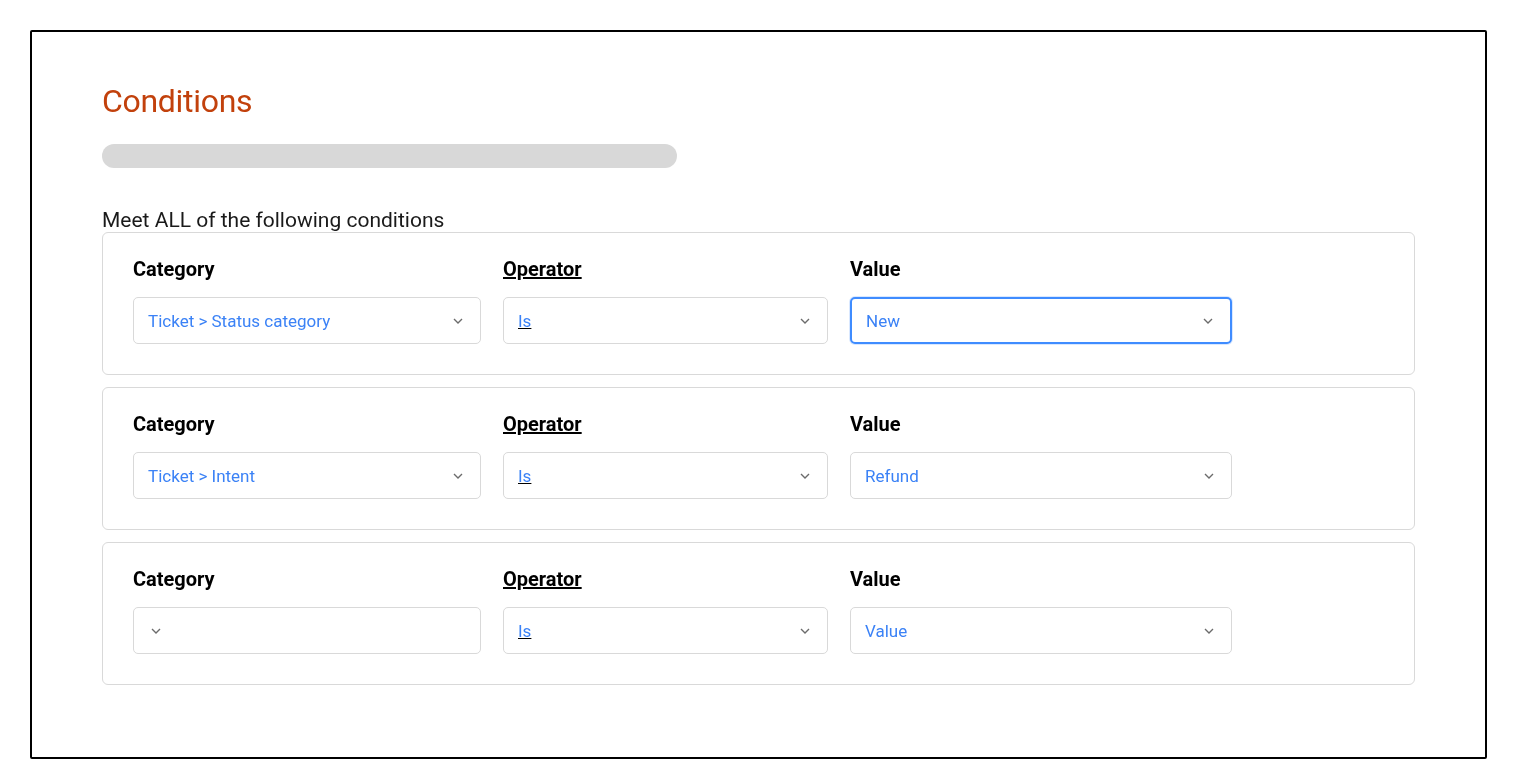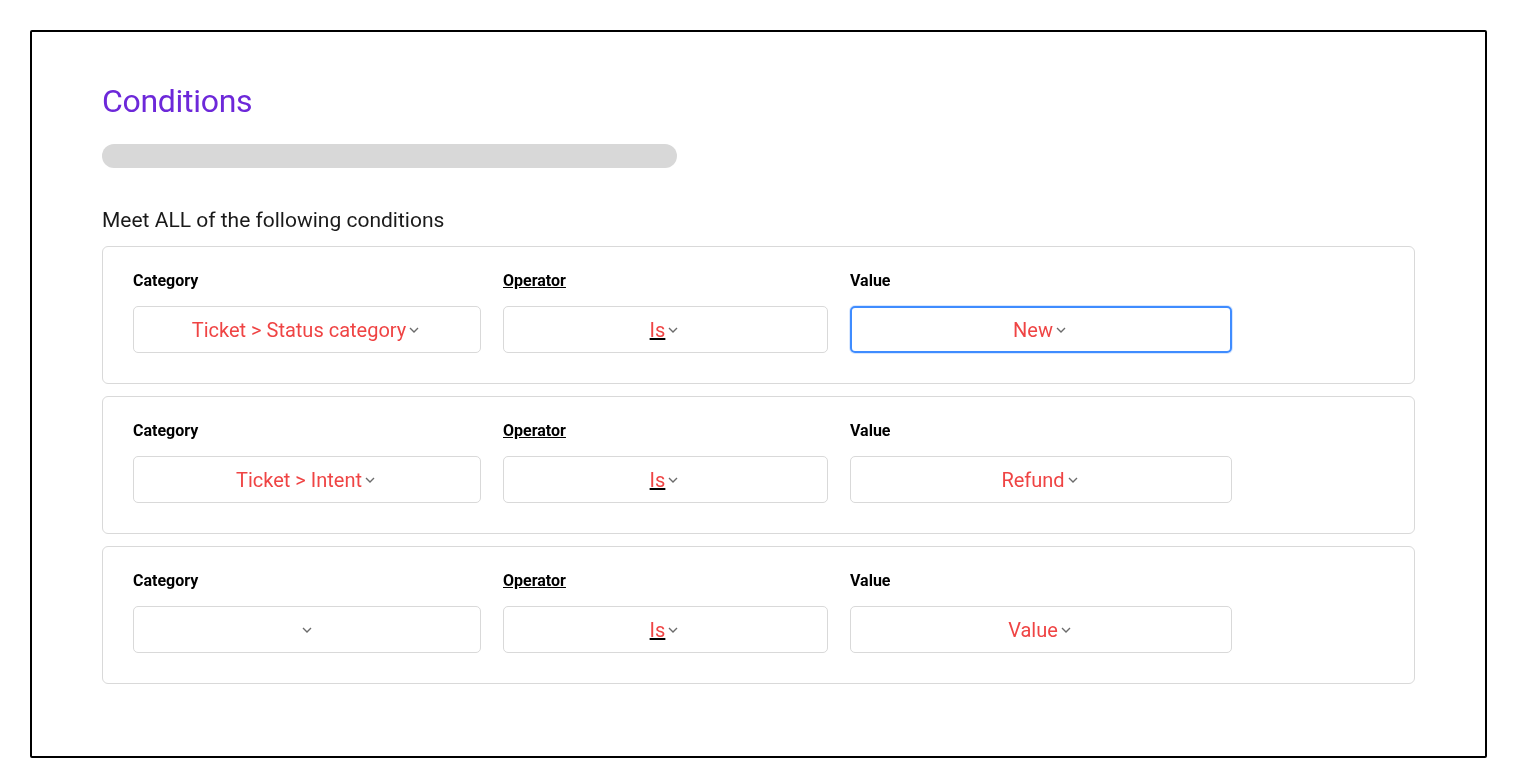--- a/index.html
+++ b/index.html
@@ -16,70 +16,69 @@
       background: #fff;
       border: 2px solid #000;
       border-radius: 2px;
       padding: 50px 70px 60px 70px;
       max-width: 1460px;
       margin: 0 auto;
     }
     .title {
       font-size: 32px;
       font-weight: 400;
-      color: #6d28d9;
+      color: #c2410c;
       margin-bottom: 24px;
       letter-spacing: -0.3px;
     }
     .placeholder-bar {
       width: 575px;
       height: 24px;
       background: #d8d8d8;
       border-radius: 12px;
       margin-bottom: 40px;
     }
     .subtitle {
       font-size: 21px;
       font-weight: 400;
       color: #1a1a1a;
-      margin-bottom: 14px;
     }
     .condition-row {
       border: 1px solid #d9d9d9;
       border-radius: 6px;
       padding: 24px 30px 30px 30px;
       margin-bottom: 12px;
       display: flex;
       gap: 22px;
     }
     .field-group {
       display: flex;
       flex-direction: column;
     }
     .field-group.category-group { width: 348px; }
     .field-group.operator-group { width: 325px; text-decoration: underline; }
     .field-group.value-group { width: 382px; }
     .field-label {
-      font-size: 16px;
+      font-size: 20px;
       font-weight: 700;
       color: #000;
       margin-bottom: 16px;
     }
     .select {
       display: flex;
       align-items: center;
-      justify-content: center;
+      justify-content: space-between;
       height: 47px;
       border: 1px solid #d9d9d9;
       border-radius: 5px;
       padding: 0 14px;
       background: #fff;
       cursor: pointer;
-      font-size: 20px;
-      color: #ef4444;
+      font-size: 17px;
+      color: #3b82f6;
     }
     .select.focused {
       border: 2px solid #3f8cff;
       box-shadow: 0 0 0 1px rgba(63,140,255,0.2);
     }
     .chevron {
       width: 16px;
       height: 16px;
       flex-shrink: 0;
       color: #6b6b6b;

